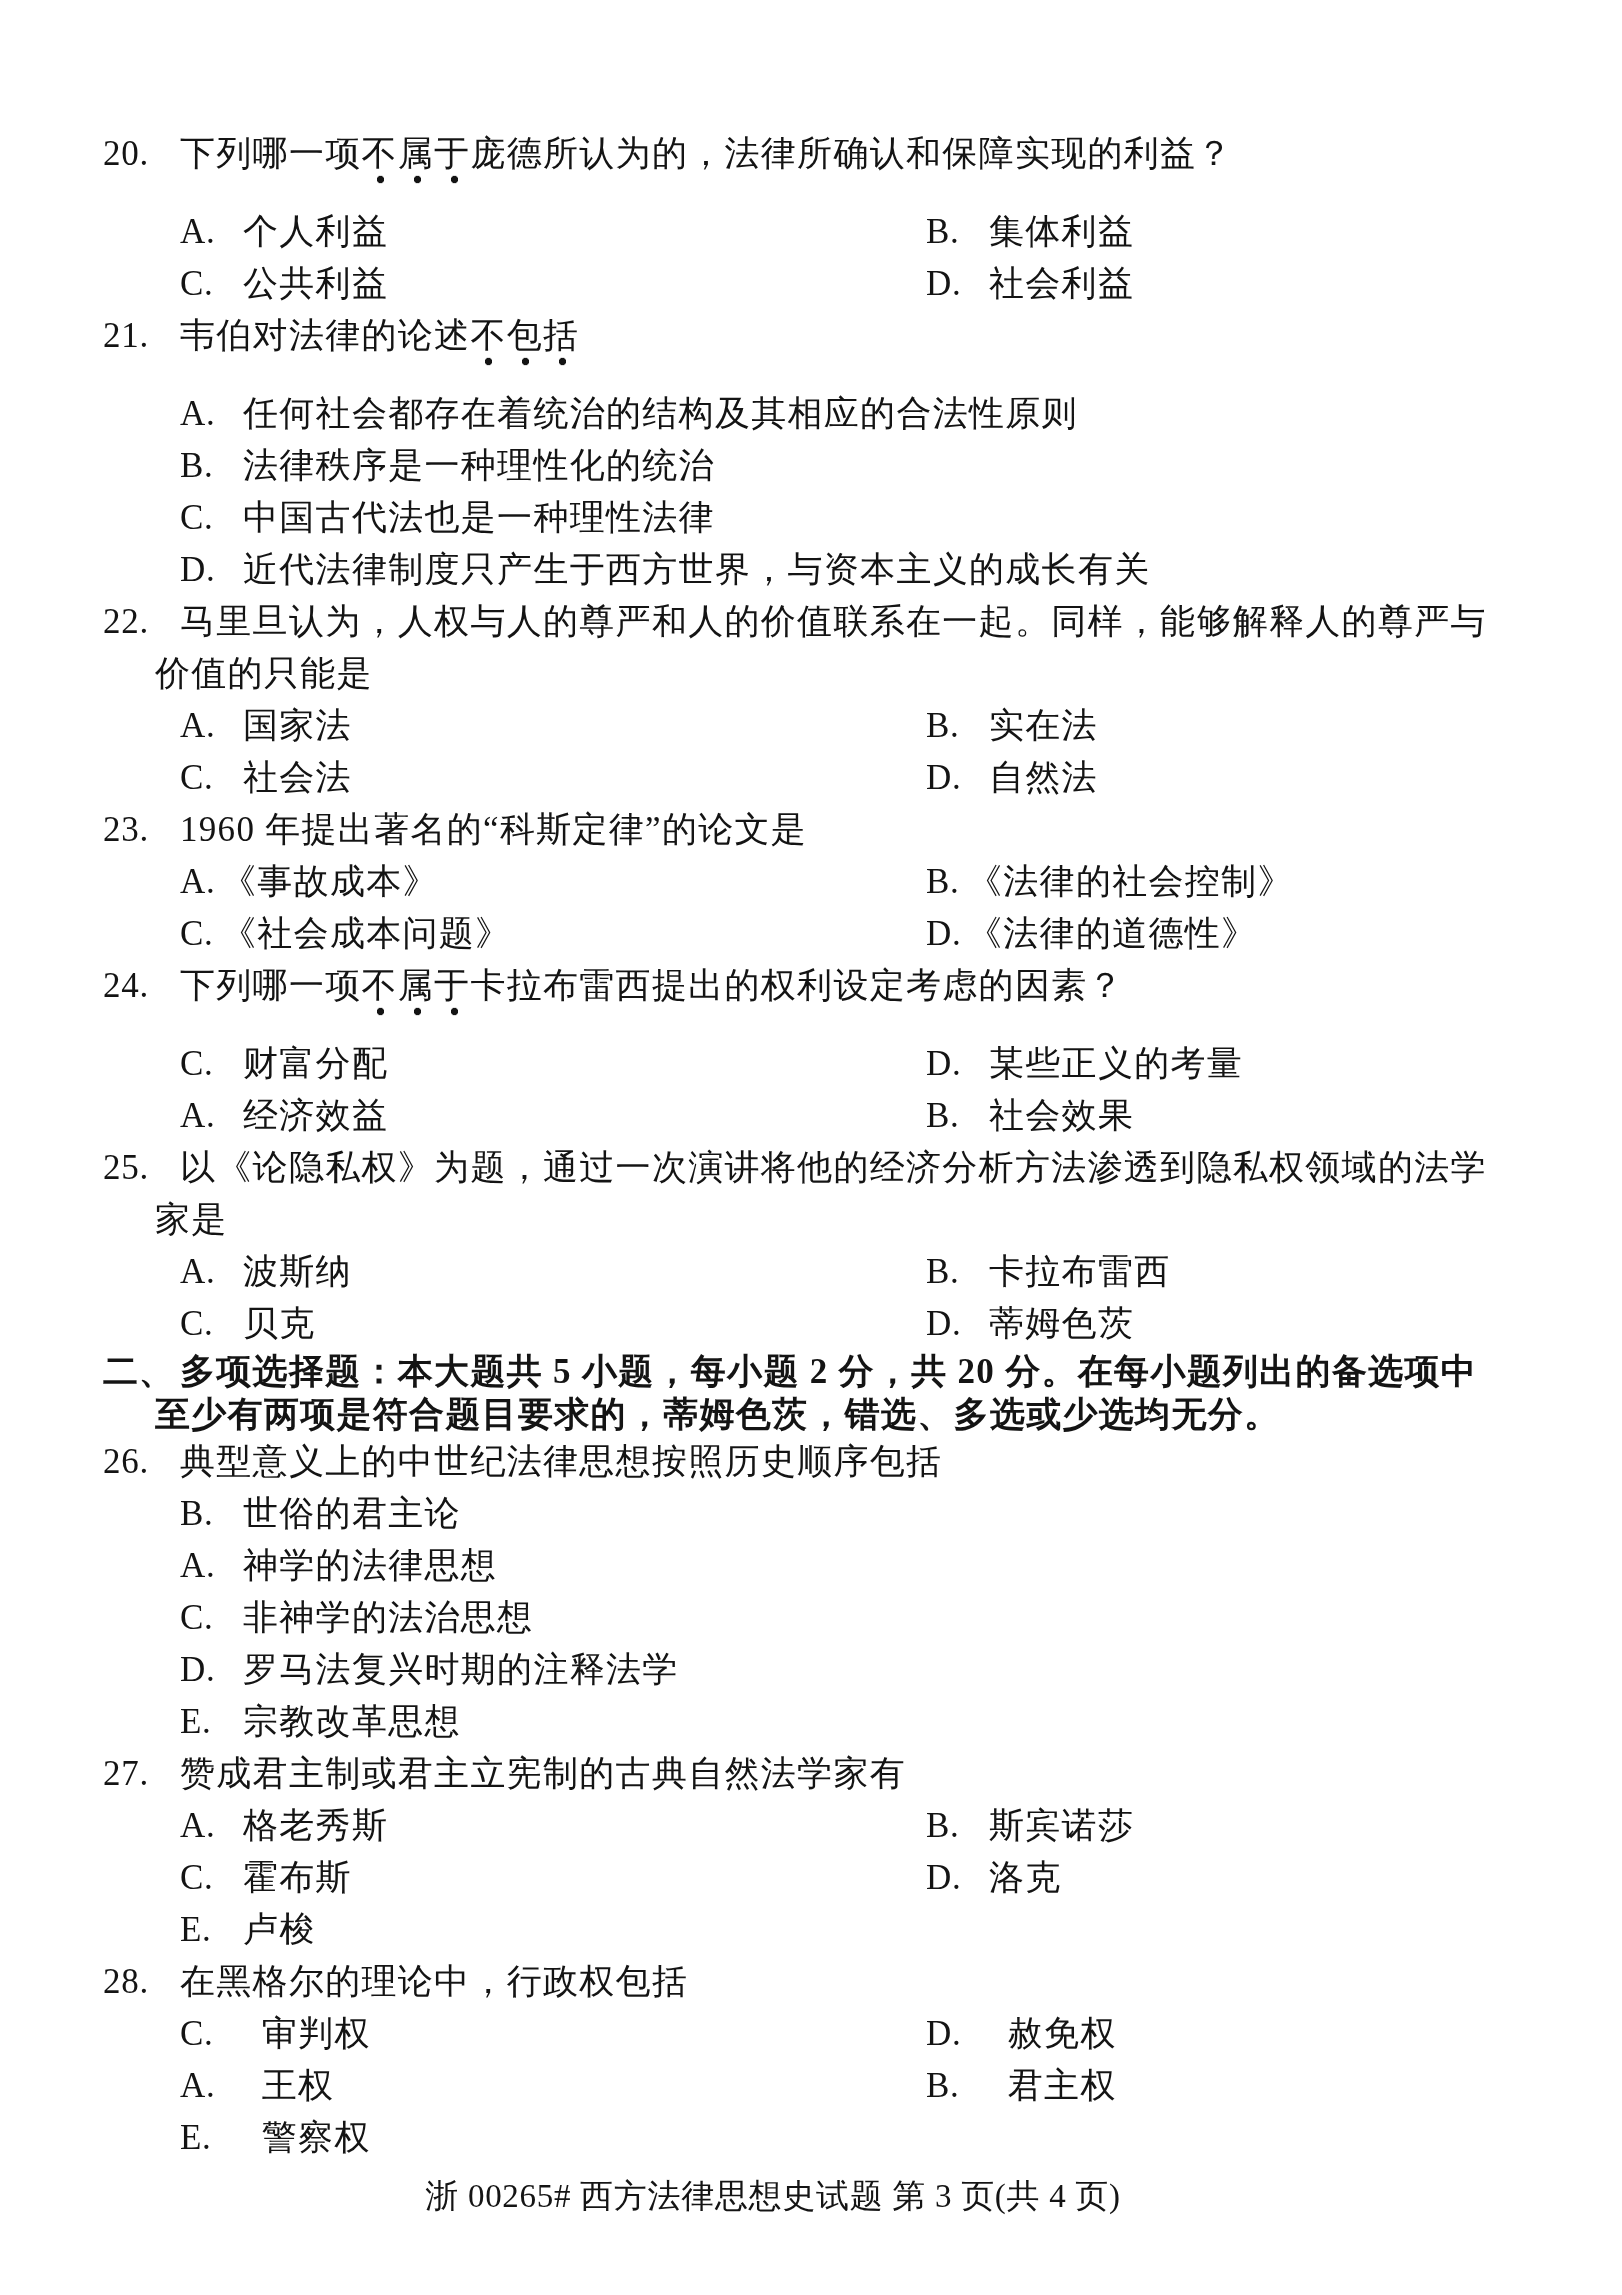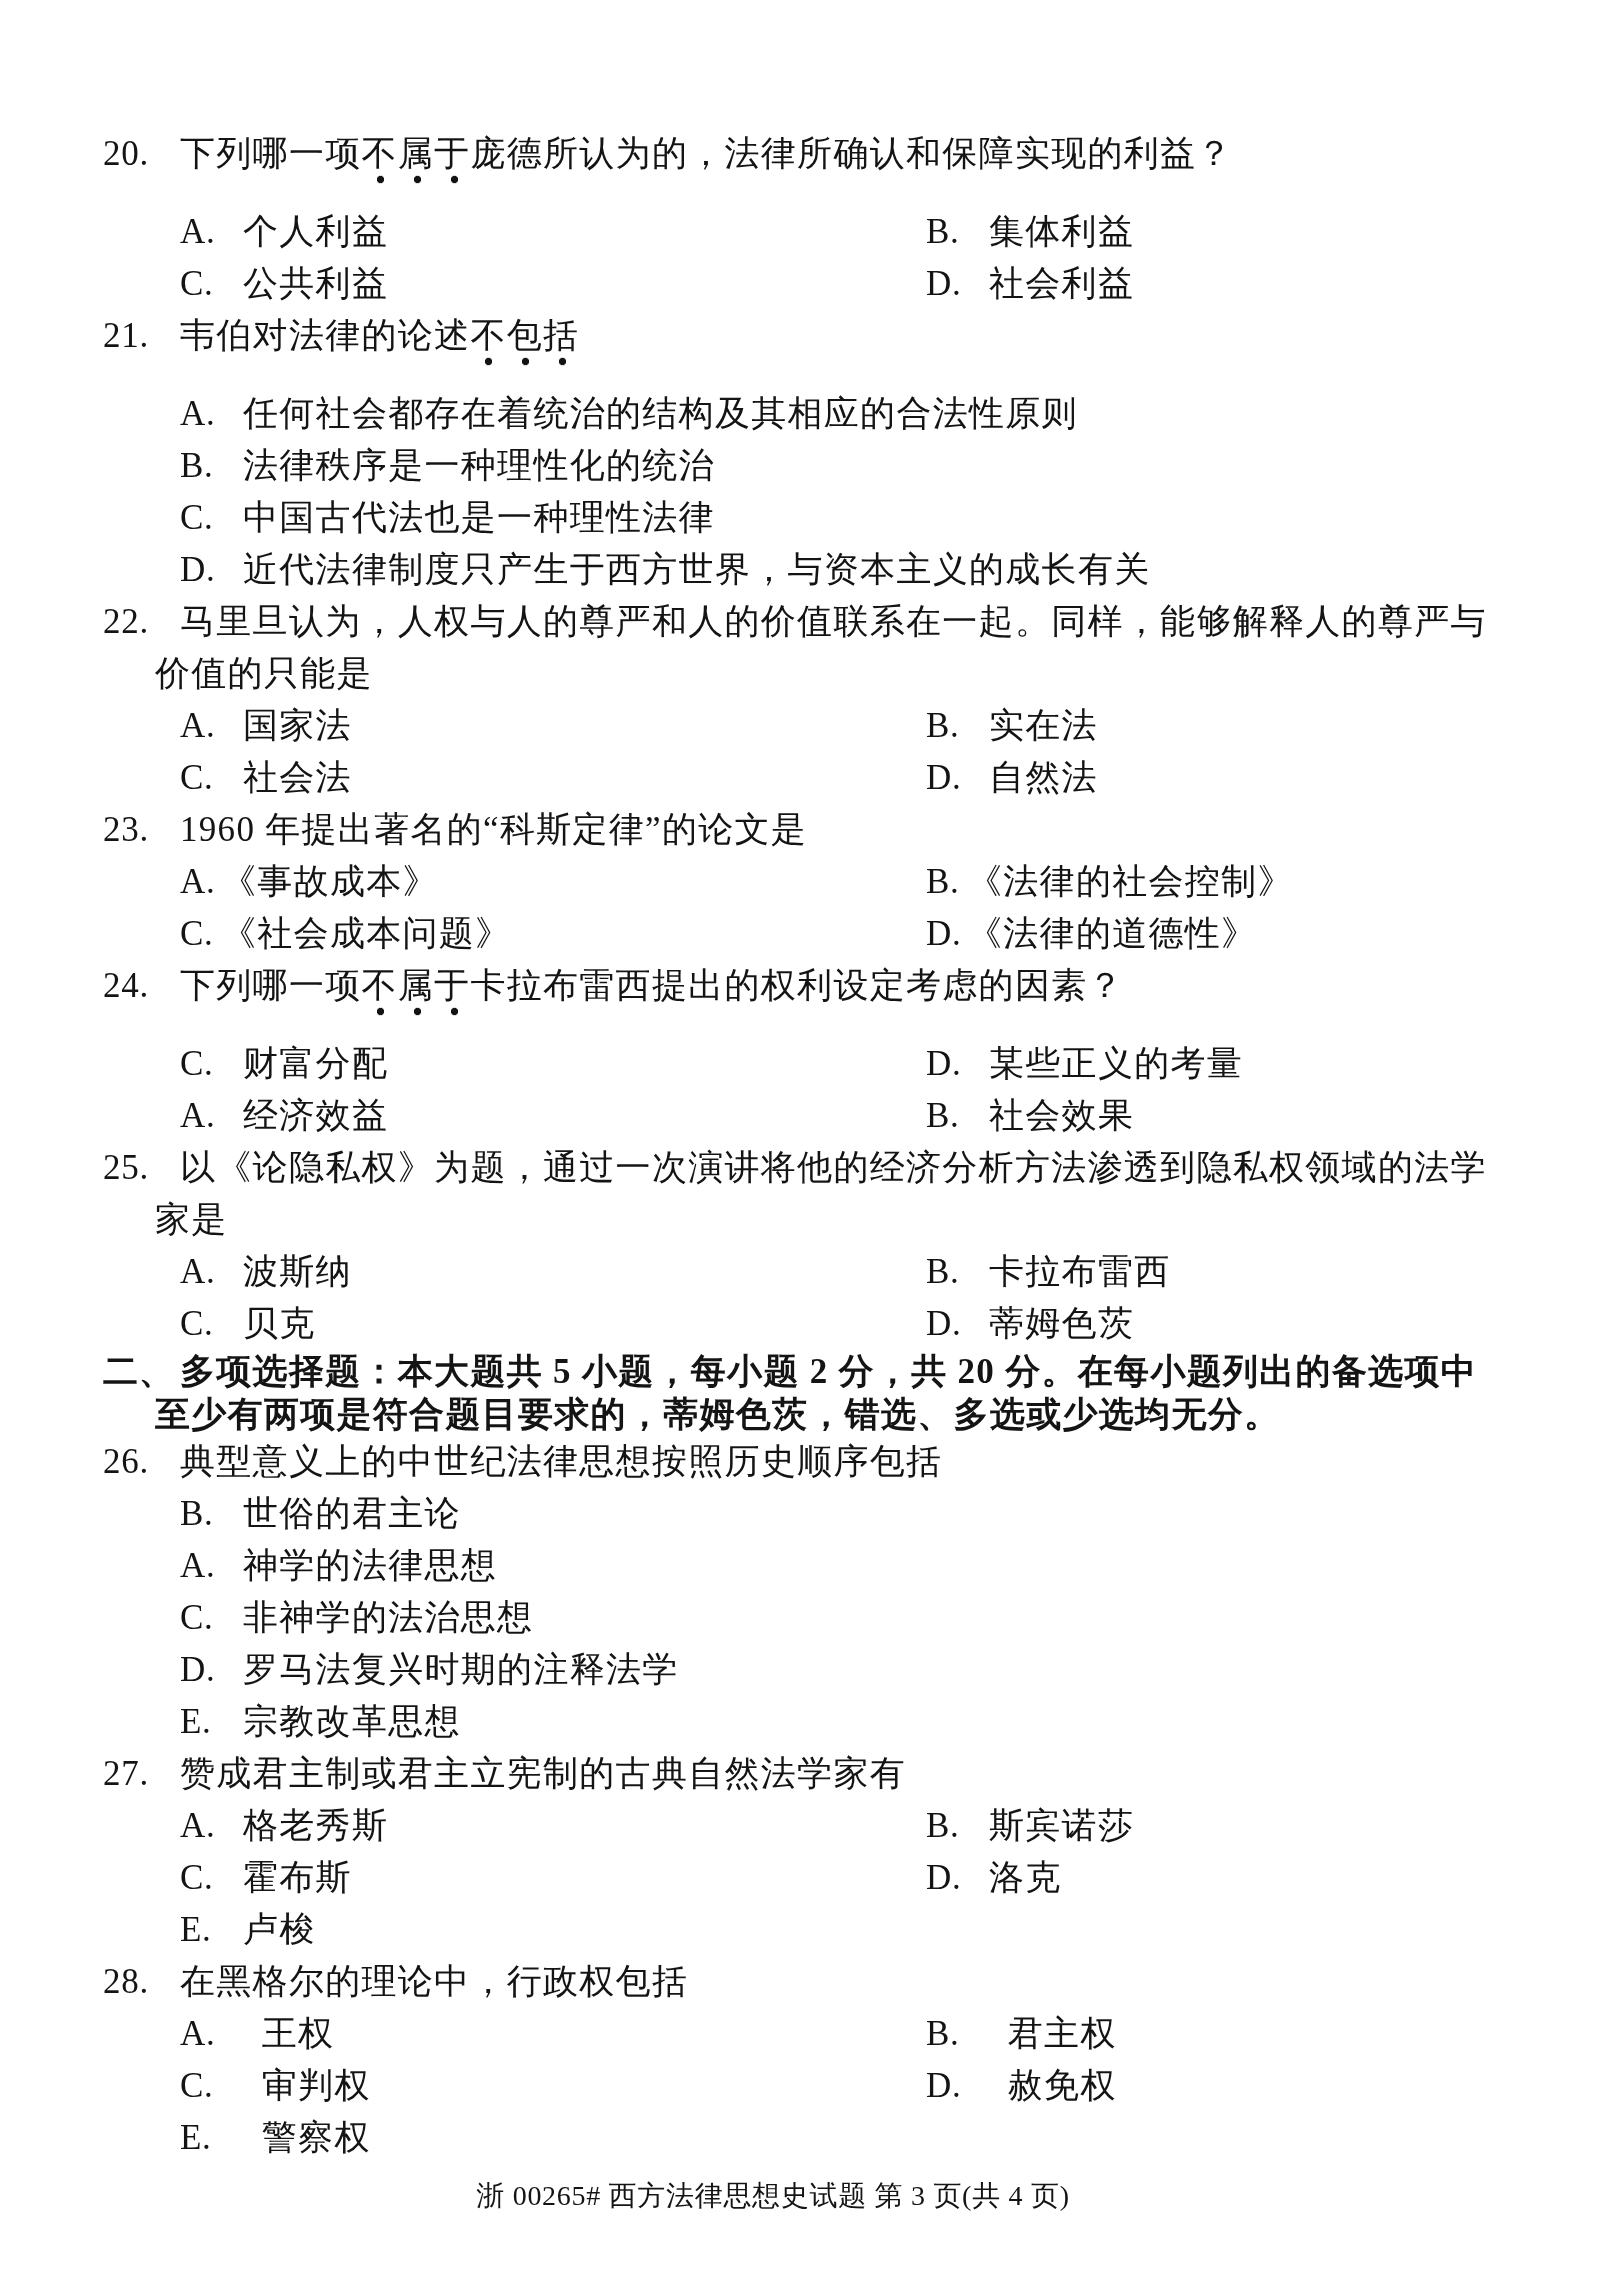--- a/index.html
+++ b/index.html
@@ -74,21 +74,21 @@
   .section-row {
     font-weight: bold;
     line-height: 43px;
     white-space: nowrap;
   }
   .footer {
     margin-top: 9.2px;
     padding-right: 68px;
     text-align: center;
     line-height: 46px;
-    font-size: 28px;
+    font-size: 33px;
     letter-spacing: 0.7px;
   }
 </style>
 </head>
 <body>
 
 <div class="page">
   <div class="content">
       <div class="row stem-row dotgap"><span class="qnum">20.</span><span><span>下列哪一项</span><span class="emph">不属于</span><span>庞德所认为的，法律所确认和保障实现的利益？</span></span></div>
       <div class="row opt-row"><span class="opt first-col"><span class="opt-letter">A.</span><span>个人利益</span></span><span class="opt"><span class="opt-letter">B.</span><span>集体利益</span></span></div>
@@ -118,19 +118,19 @@
       <div class="row opt-row"><span class="opt"><span class="opt-letter">B.</span><span>世俗的君主论</span></span></div>
       <div class="row opt-row"><span class="opt"><span class="opt-letter">A.</span><span>神学的法律思想</span></span></div>
       <div class="row opt-row"><span class="opt"><span class="opt-letter">C.</span><span>非神学的法治思想</span></span></div>
       <div class="row opt-row"><span class="opt"><span class="opt-letter">D.</span><span>罗马法复兴时期的注释法学</span></span></div>
       <div class="row opt-row"><span class="opt"><span class="opt-letter">E.</span><span>宗教改革思想</span></span></div>
       <div class="row stem-row"><span class="qnum">27.</span><span><span>赞成君主制或君主立宪制的古典自然法学家有</span></span></div>
       <div class="row opt-row"><span class="opt first-col"><span class="opt-letter">A.</span><span>格老秀斯</span></span><span class="opt"><span class="opt-letter">B.</span><span>斯宾诺莎</span></span></div>
       <div class="row opt-row"><span class="opt first-col"><span class="opt-letter">C.</span><span>霍布斯</span></span><span class="opt"><span class="opt-letter">D.</span><span>洛克</span></span></div>
       <div class="row opt-row"><span class="opt first-col"><span class="opt-letter">E.</span><span>卢梭</span></span></div>
       <div class="row stem-row"><span class="qnum">28.</span><span><span>在黑格尔的理论中，行政权包括</span></span></div>
+      <div class="row opt-row"><span class="opt first-col"><span class="opt-letter">C.</span><span> 审判权</span></span><span class="opt"><span class="opt-letter">D.</span><span> 赦免权</span></span></div>
       <div class="row opt-row"><span class="opt first-col"><span class="opt-letter">A.</span><span> 王权</span></span><span class="opt"><span class="opt-letter">B.</span><span> 君主权</span></span></div>
-      <div class="row opt-row"><span class="opt first-col"><span class="opt-letter">C.</span><span> 审判权</span></span><span class="opt"><span class="opt-letter">D.</span><span> 赦免权</span></span></div>
       <div class="row opt-row"><span class="opt first-col"><span class="opt-letter">E.</span><span> 警察权</span></span></div>
     </div>
   <div class="footer">浙 00265# 西方法律思想史试题 第 3 页(共 4 页)</div>
 </div>
 
 
 </body></html>

